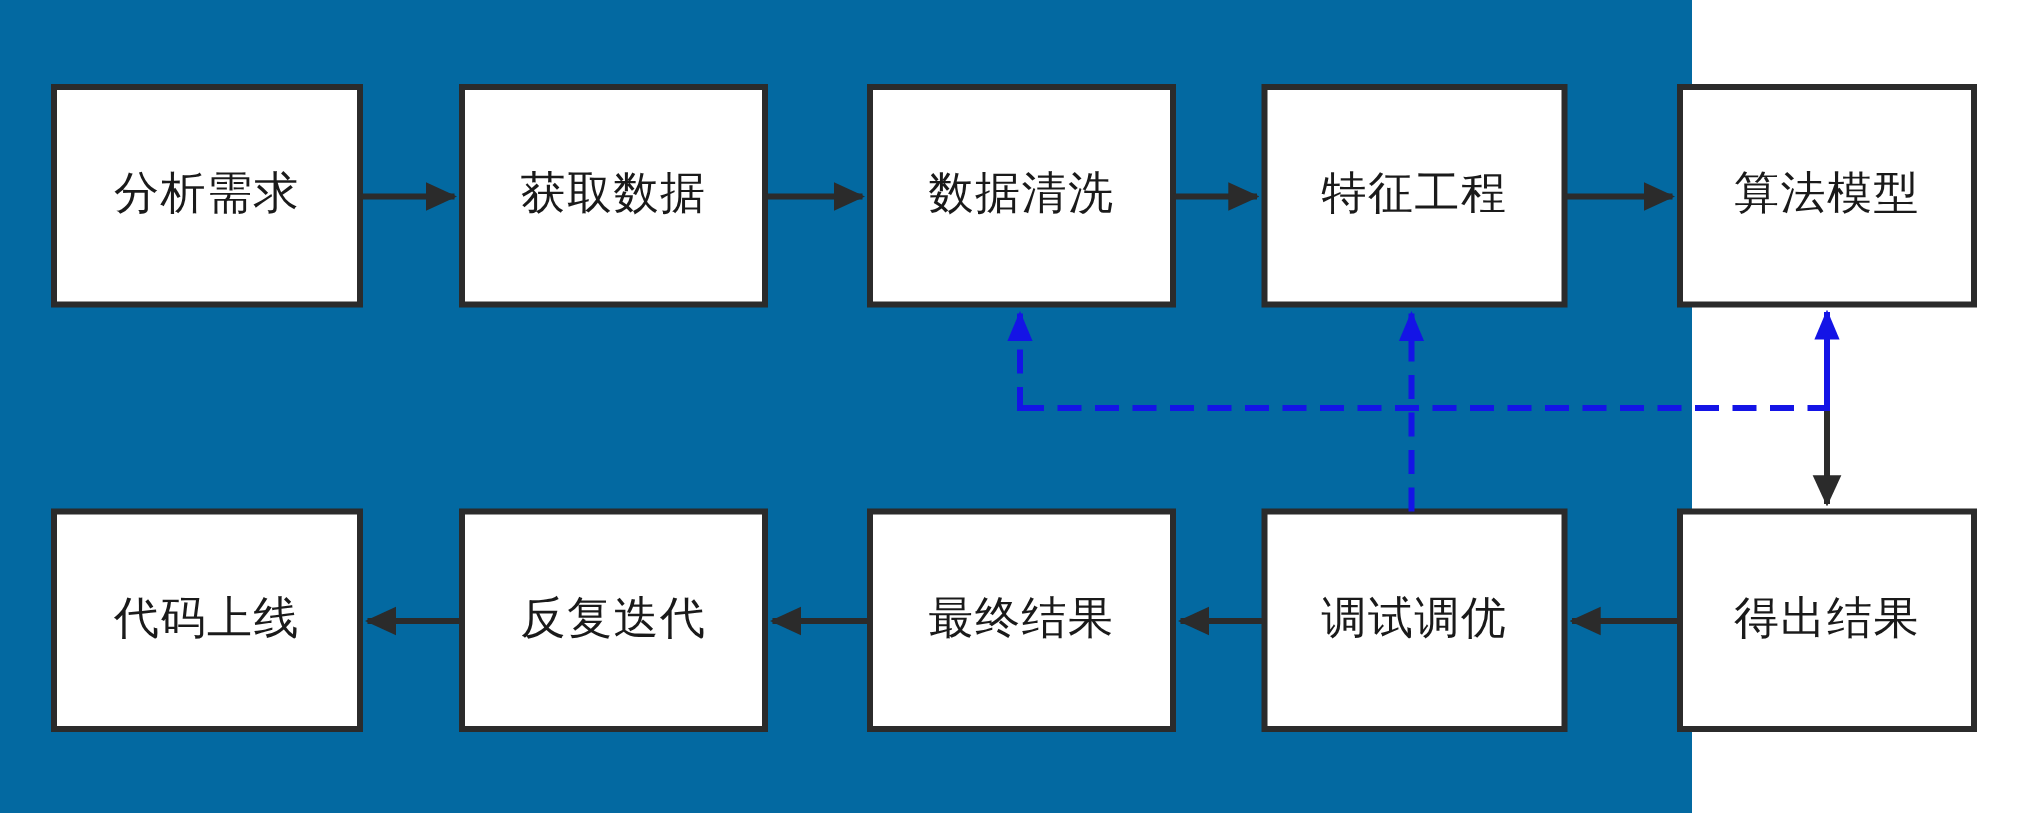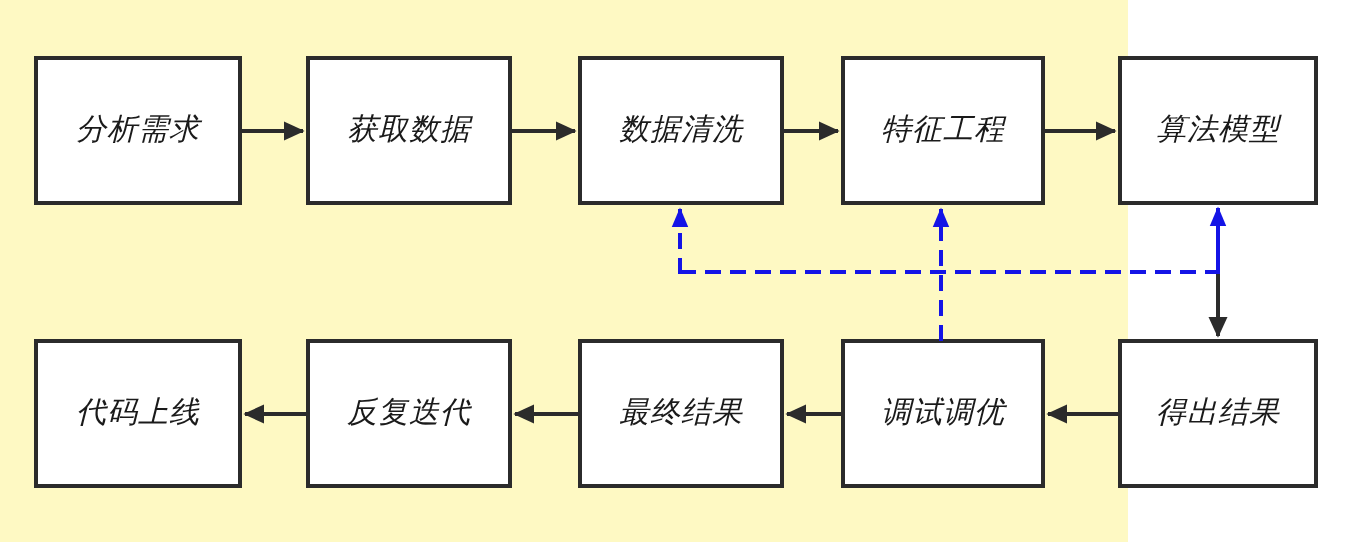--- a/index.html
+++ b/index.html
@@ -10,22 +10,21 @@
   body {
     width: 1360px;
     height: 542px;
     font-family: "Liberation Serif", "DejaVu Serif", serif;
     overflow: hidden;
   }
   #flowchart-root {
     position: relative;
     width: 1128px;
     height: 542px;
-    background: #fef9c3;
-    font-style: italic;
+    background: #0369a1;
   }
   svg#flow-svg {
     position: absolute;
     left: 0;
     top: 0;
     width: 1360px;
     height: 542px;
     display: block;
   }
   .node-box {

